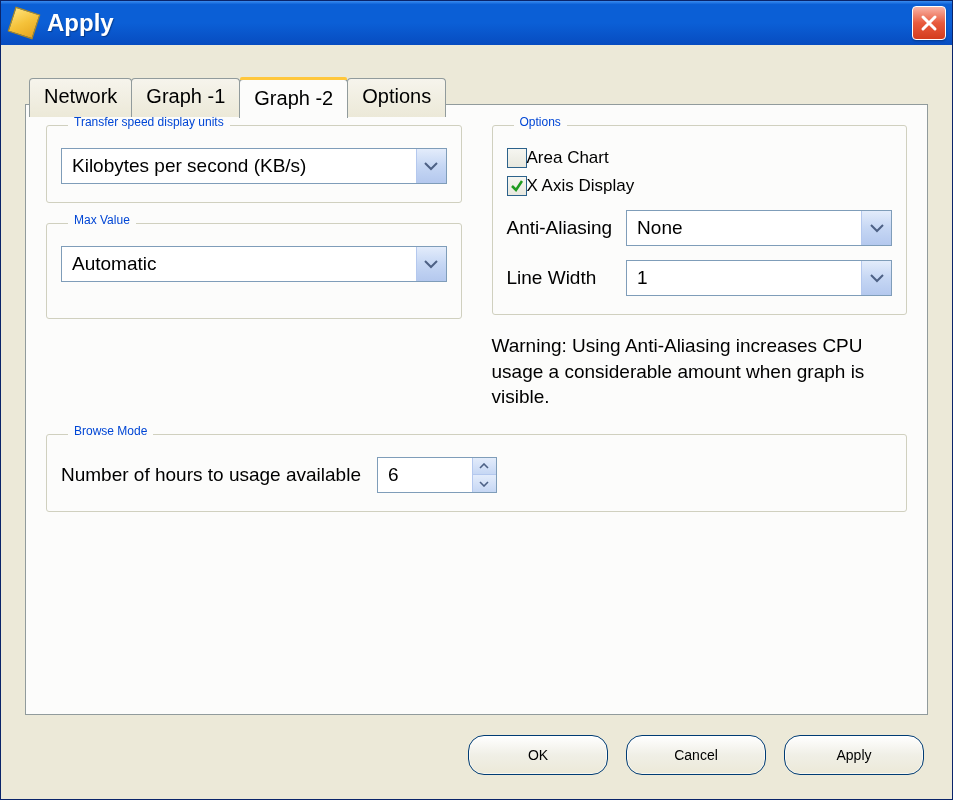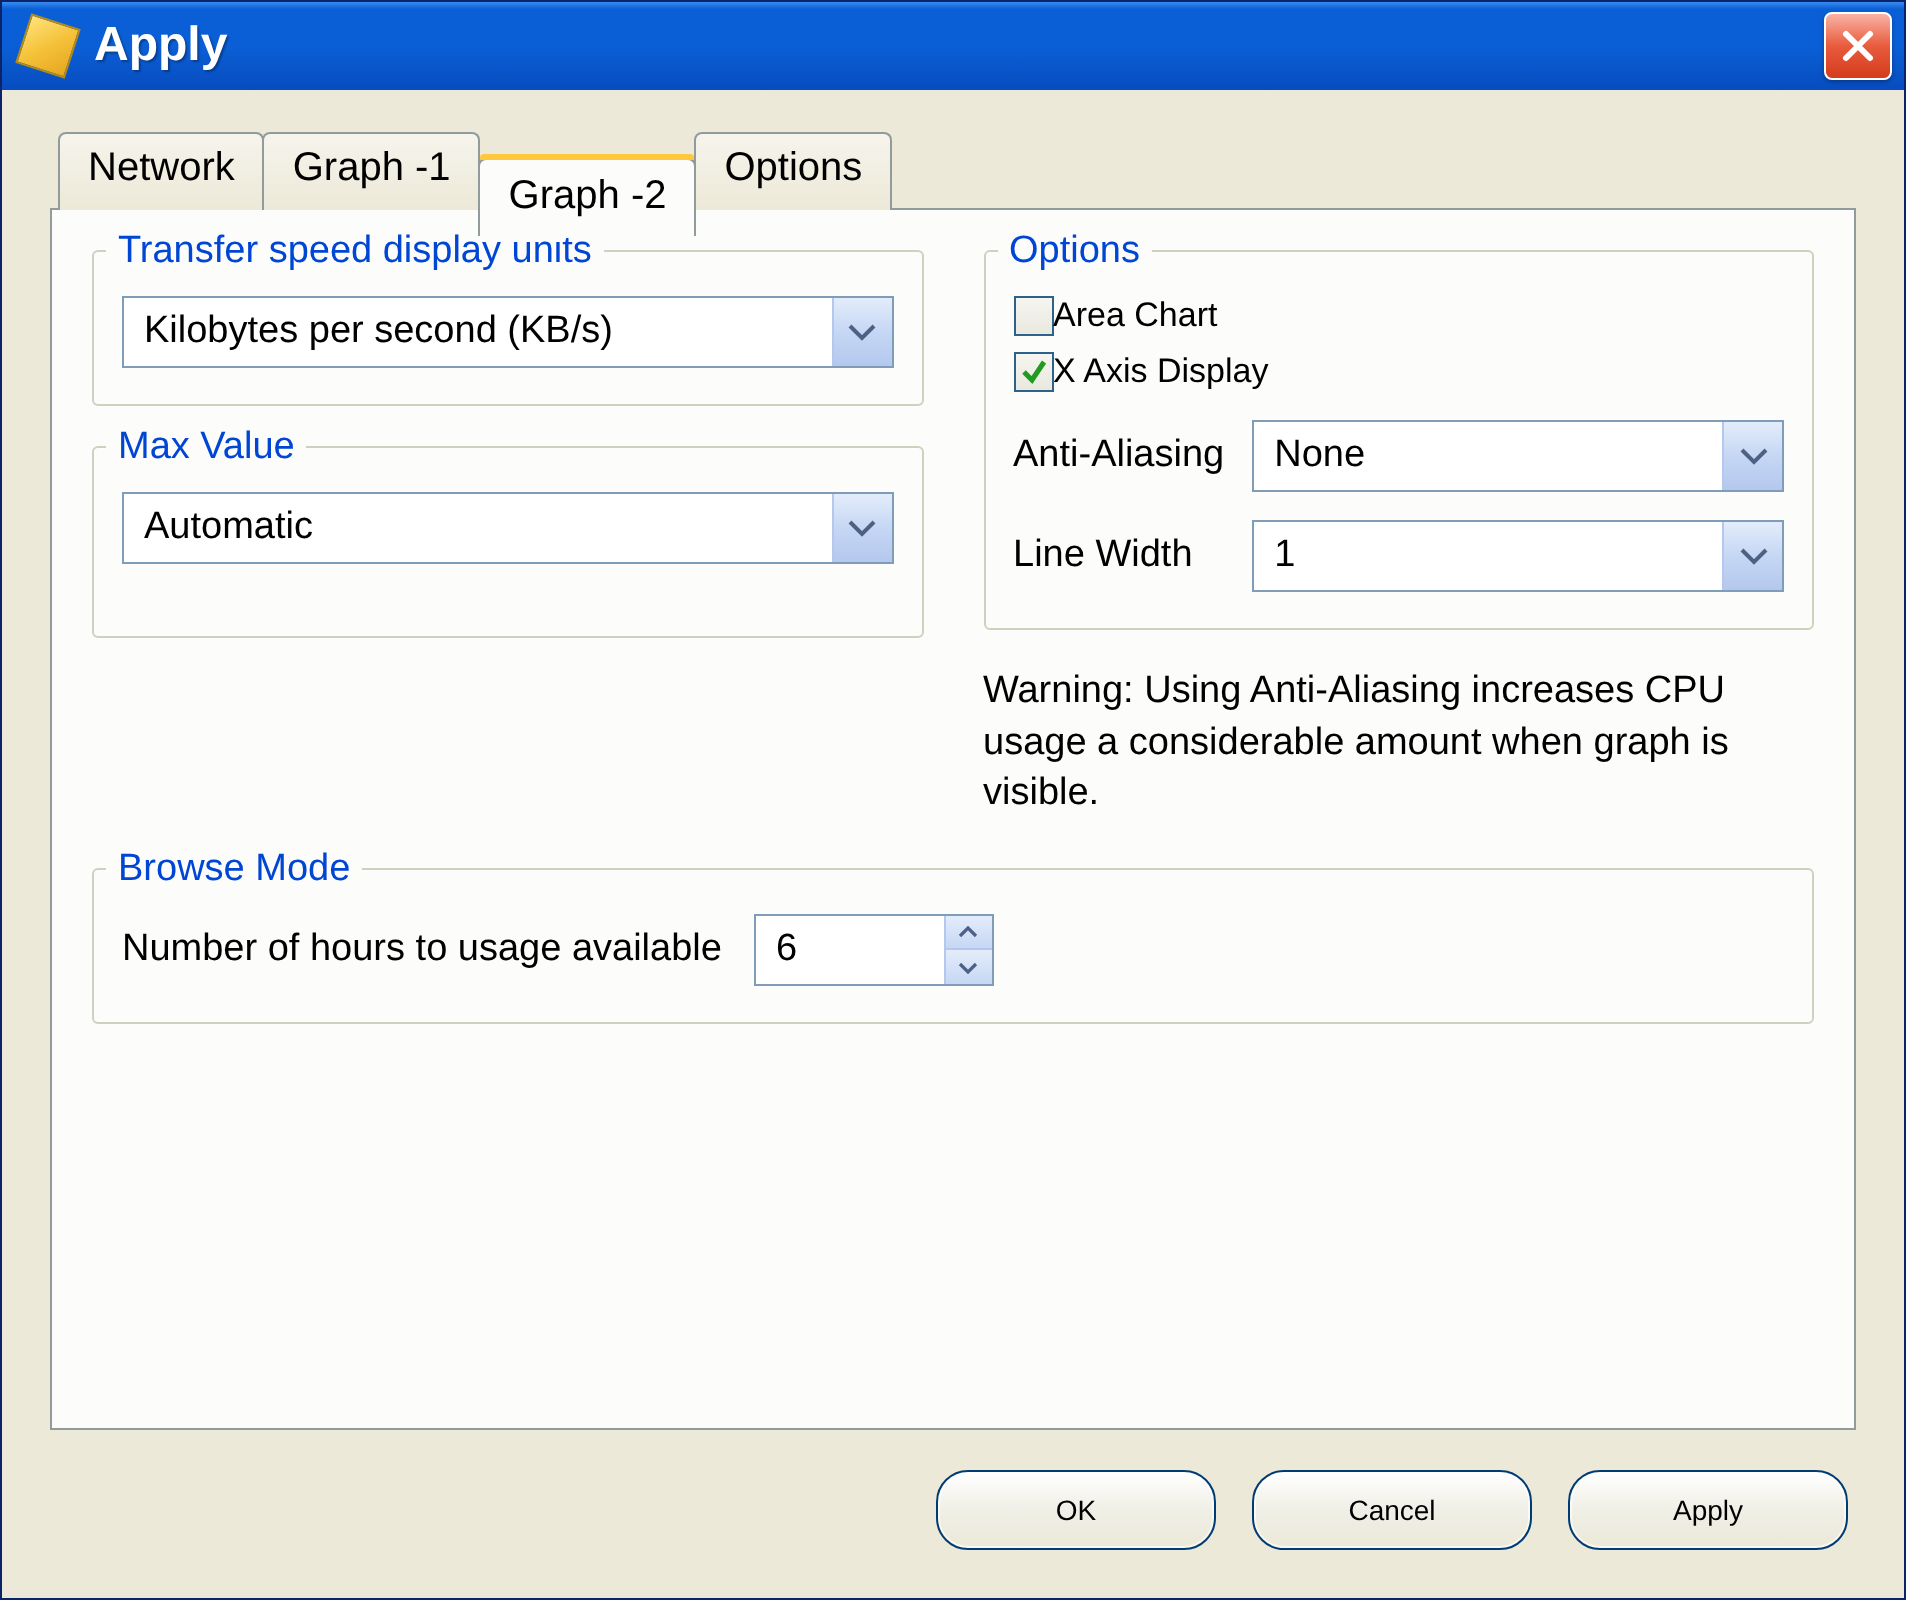--- a/index.html
+++ b/index.html
@@ -70,21 +70,21 @@
   border: 1px solid #919b9c;
   border-bottom: none;
   border-top-left-radius: 4px;
   border-top-right-radius: 4px;
   padding: 6px 14px 6px 14px;
   font-size: 20px;
   color: #000;
   cursor: pointer;
   margin-right: -1px;
   position: relative;
-  top: 1px;
+  top: 13px;
 }
 .tab.active {
   background: #fcfcfb;
   border-color: #919b9c;
   top: 14px;
   padding-top: 7px;
   padding-bottom: 8px;
   z-index: 3;
 }
 .tab.active::before {
@@ -116,25 +116,25 @@
 .groupbox {
   border: 1px solid #d0d0bf;
   border-radius: 3px;
   padding: 22px 14px 18px 14px;
   position: relative;
   margin-bottom: 20px;
 }
 .groupbox .legend {
   position: absolute;
   top: -11px;
-  left: 6px;
+  left: 21px;
   background: #fcfcfb;
   padding: 0 6px;
   color: #0046d5;
-  font-size: 19px;
+  font-size: 12px;
 }
 .combo {
   display: flex;
   align-items: stretch;
   height: 36px;
   border: 1px solid #7f9db9;
   background: #fff;
 }
 .combo .combo-text {
   flex: 1;

